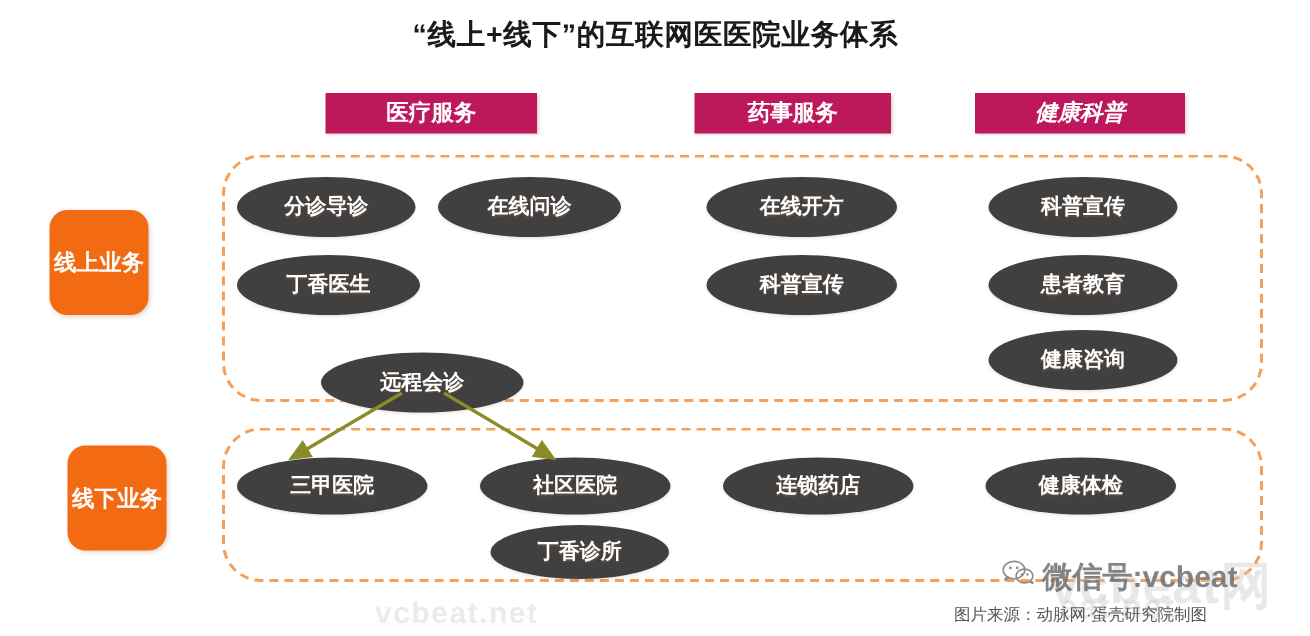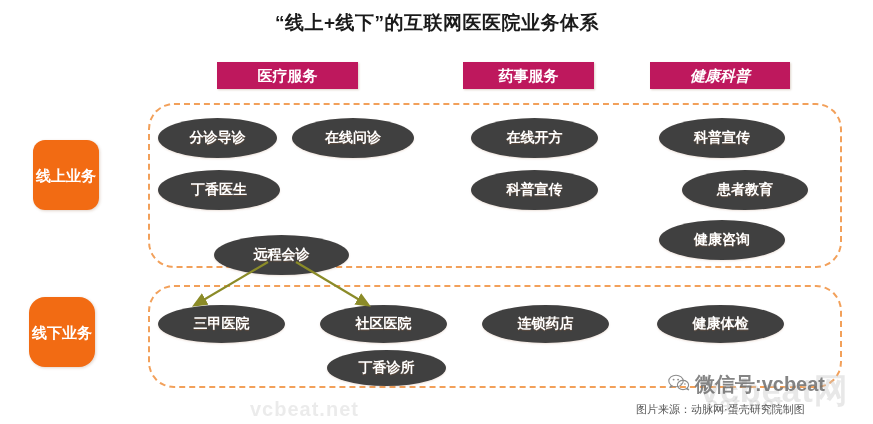--- a/index.html
+++ b/index.html
@@ -63,21 +63,21 @@
     color: #ffffff;
     font-size: 15px;
     font-weight: bold;
     line-height: 21px;
     display: flex;
     align-items: center;
     justify-content: center;
     box-shadow: 1px 1px 3px rgba(120,60,20,0.22);
   }
   #badge-online  { left: 33px; top: 140px; }
-  #badge-offline { left: 29px; top: 297px; border-radius: 16px; }
+  #badge-offline { left: 45px; top: 297px; }
   .side-badge span { display: block; }
 
   
   .zone {
     position: absolute;
     border: 2px dashed #F2A05A;
     border-radius: 26px;
     box-sizing: border-box;
     background: transparent;
   }
@@ -171,21 +171,21 @@
   <div class="zone" id="zone-offline"></div>
 
   <div id="nodes-online">
       <div class="node" style="left: 158px; top: 118px; width: 119px; height: 40px;">分诊导诊</div>
       <div class="node" style="left: 292px; top: 118px; width: 122px; height: 40px;">在线问诊</div>
       <div class="node" style="left: 158px; top: 170px; width: 122px; height: 40px;">丁香医生</div>
       <div class="node" style="left: 214px; top: 235px; width: 135px; height: 40px;">远程会诊</div>
       <div class="node" style="left: 471px; top: 118px; width: 127px; height: 40px;">在线开方</div>
       <div class="node" style="left: 471px; top: 170px; width: 127px; height: 40px;">科普宣传</div>
       <div class="node" style="left: 659px; top: 118px; width: 126px; height: 40px;">科普宣传</div>
-      <div class="node" style="left: 682px; top: 170px; width: 126px; height: 40px;">患者教育</div>
+      <div class="node" style="left: 659px; top: 170px; width: 126px; height: 40px;">患者教育</div>
       <div class="node" style="left: 659px; top: 220px; width: 126px; height: 40px;">健康咨询</div>
     </div>
   <div id="nodes-offline">
       <div class="node" style="left: 158px; top: 305px; width: 127px; height: 38px;">三甲医院</div>
       <div class="node" style="left: 320px; top: 305px; width: 127px; height: 38px;">社区医院</div>
       <div class="node" style="left: 327px; top: 350px; width: 119px; height: 36px;">丁香诊所</div>
       <div class="node" style="left: 482px; top: 305px; width: 127px; height: 38px;">连锁药店</div>
       <div class="node" style="left: 657px; top: 305px; width: 127px; height: 38px;">健康体检</div>
     </div>
 

